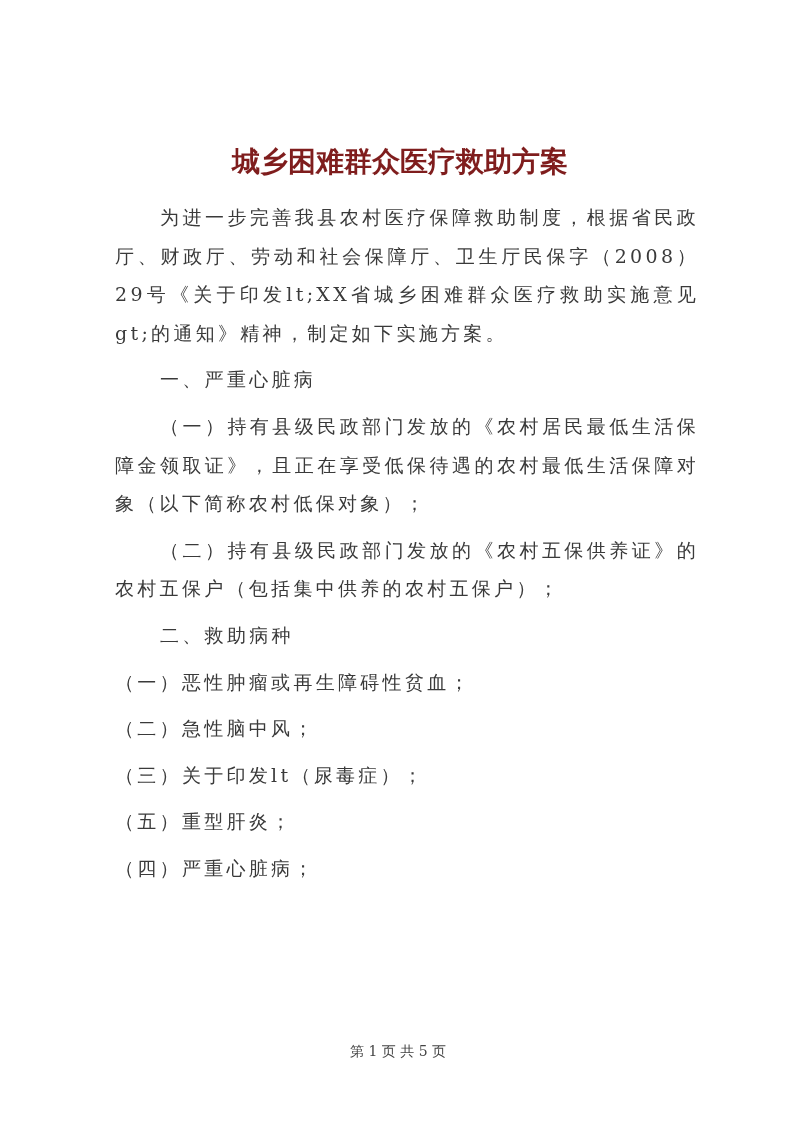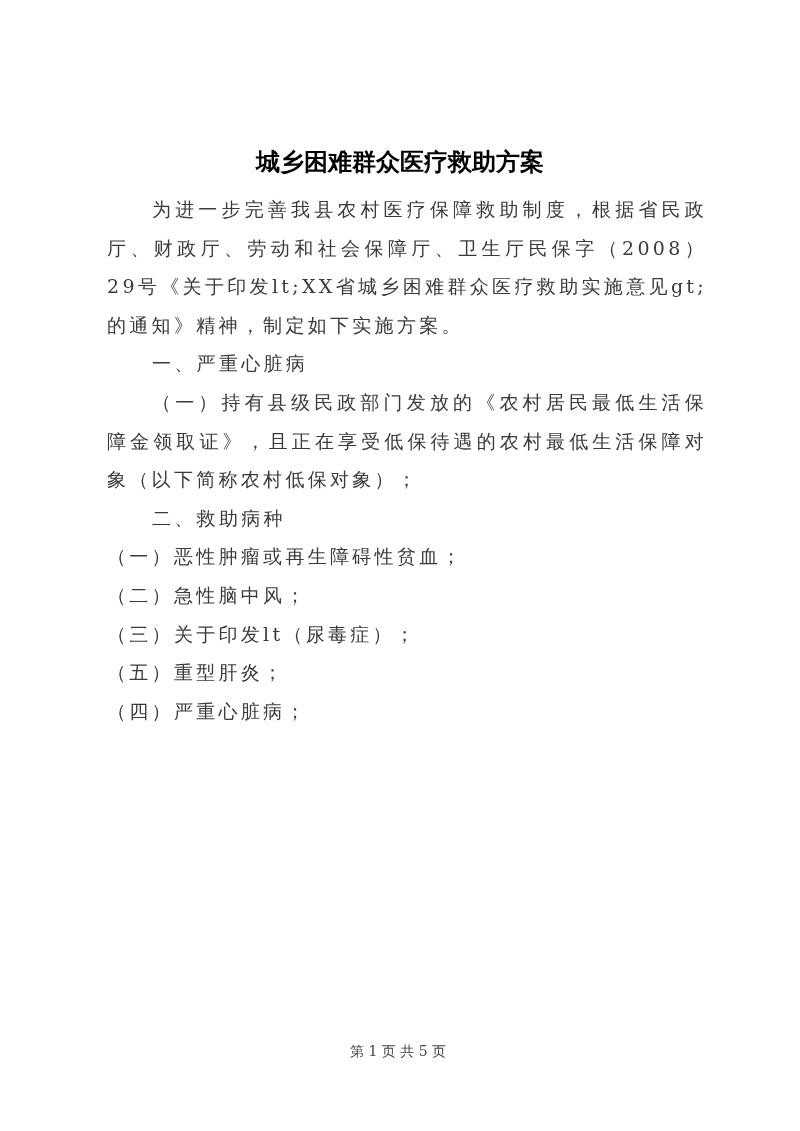--- a/index.html
+++ b/index.html
@@ -23,39 +23,39 @@
       background: #ffffff;
     }
     .title {
       position: absolute;
       left: 0;
       top: 142px;
       width: 800px;
       text-align: center;
       font-family: "DejaVu Serif", "Liberation Serif", serif;
       font-weight: bold;
-      font-size: 24px;
+      font-size: 28px;
       line-height: 40px;
-      color: #000000;
+      color: #7f1d1d;
       letter-spacing: 0px;
     }
     .body {
       position: absolute;
       left: 107px;
       top: 190px;
       width: 600px;
       font-size: 19px;
       line-height: 38.6px;
       letter-spacing: 3.3px;
       color: #3a3a3a;
       text-align: justify;
       text-justify: inter-character;
     }
     .body p {
-      margin: 0;
+      margin: 8px;
       padding: 0;
     }
     .indent {
       text-indent: 45px;
     }
     .list-item {
       text-indent: 45px;
     }
     .disease-item {
       padding-left: 45px;
@@ -77,20 +77,21 @@
 
 <div class="page">
 
   <div class="title">城乡困难群众医疗救助方案</div>
 
   <div class="body">
     <p class="indent">为进一步完善我县农村医疗保障救助制度，根据省民政厅、财政厅、劳动和社会保障厅、卫生厅民保字（2008）29号《关于印发lt;XX省城乡困难群众医疗救助实施意见gt;的通知》精神，制定如下实施方案。</p>
 
     <p class="indent">一、严重心脏病</p>
     <p class="list-item">（一）持有县级民政部门发放的《农村居民最低生活保障金领取证》，且正在享受低保待遇的农村最低生活保障对象（以下简称农村低保对象）；</p>
+    <p class="list-item">（二）持有县级民政部门发放的《农村五保供养证》的农村五保户（包括集中供养的农村五保户）；</p>
 
     <p class="indent">二、救助病种</p>
     <p class="disease-item">（一）恶性肿瘤或再生障碍性贫血；</p>
     <p class="disease-item">（二）急性脑中风；</p>
     <p class="disease-item">（三）关于印发lt（尿毒症）；</p>
     <p class="disease-item">（五）重型肝炎；</p>
     <p class="disease-item">（四）严重心脏病；</p>
   </div>
 
   <div class="footer">第 1 页  共 5 页</div>

